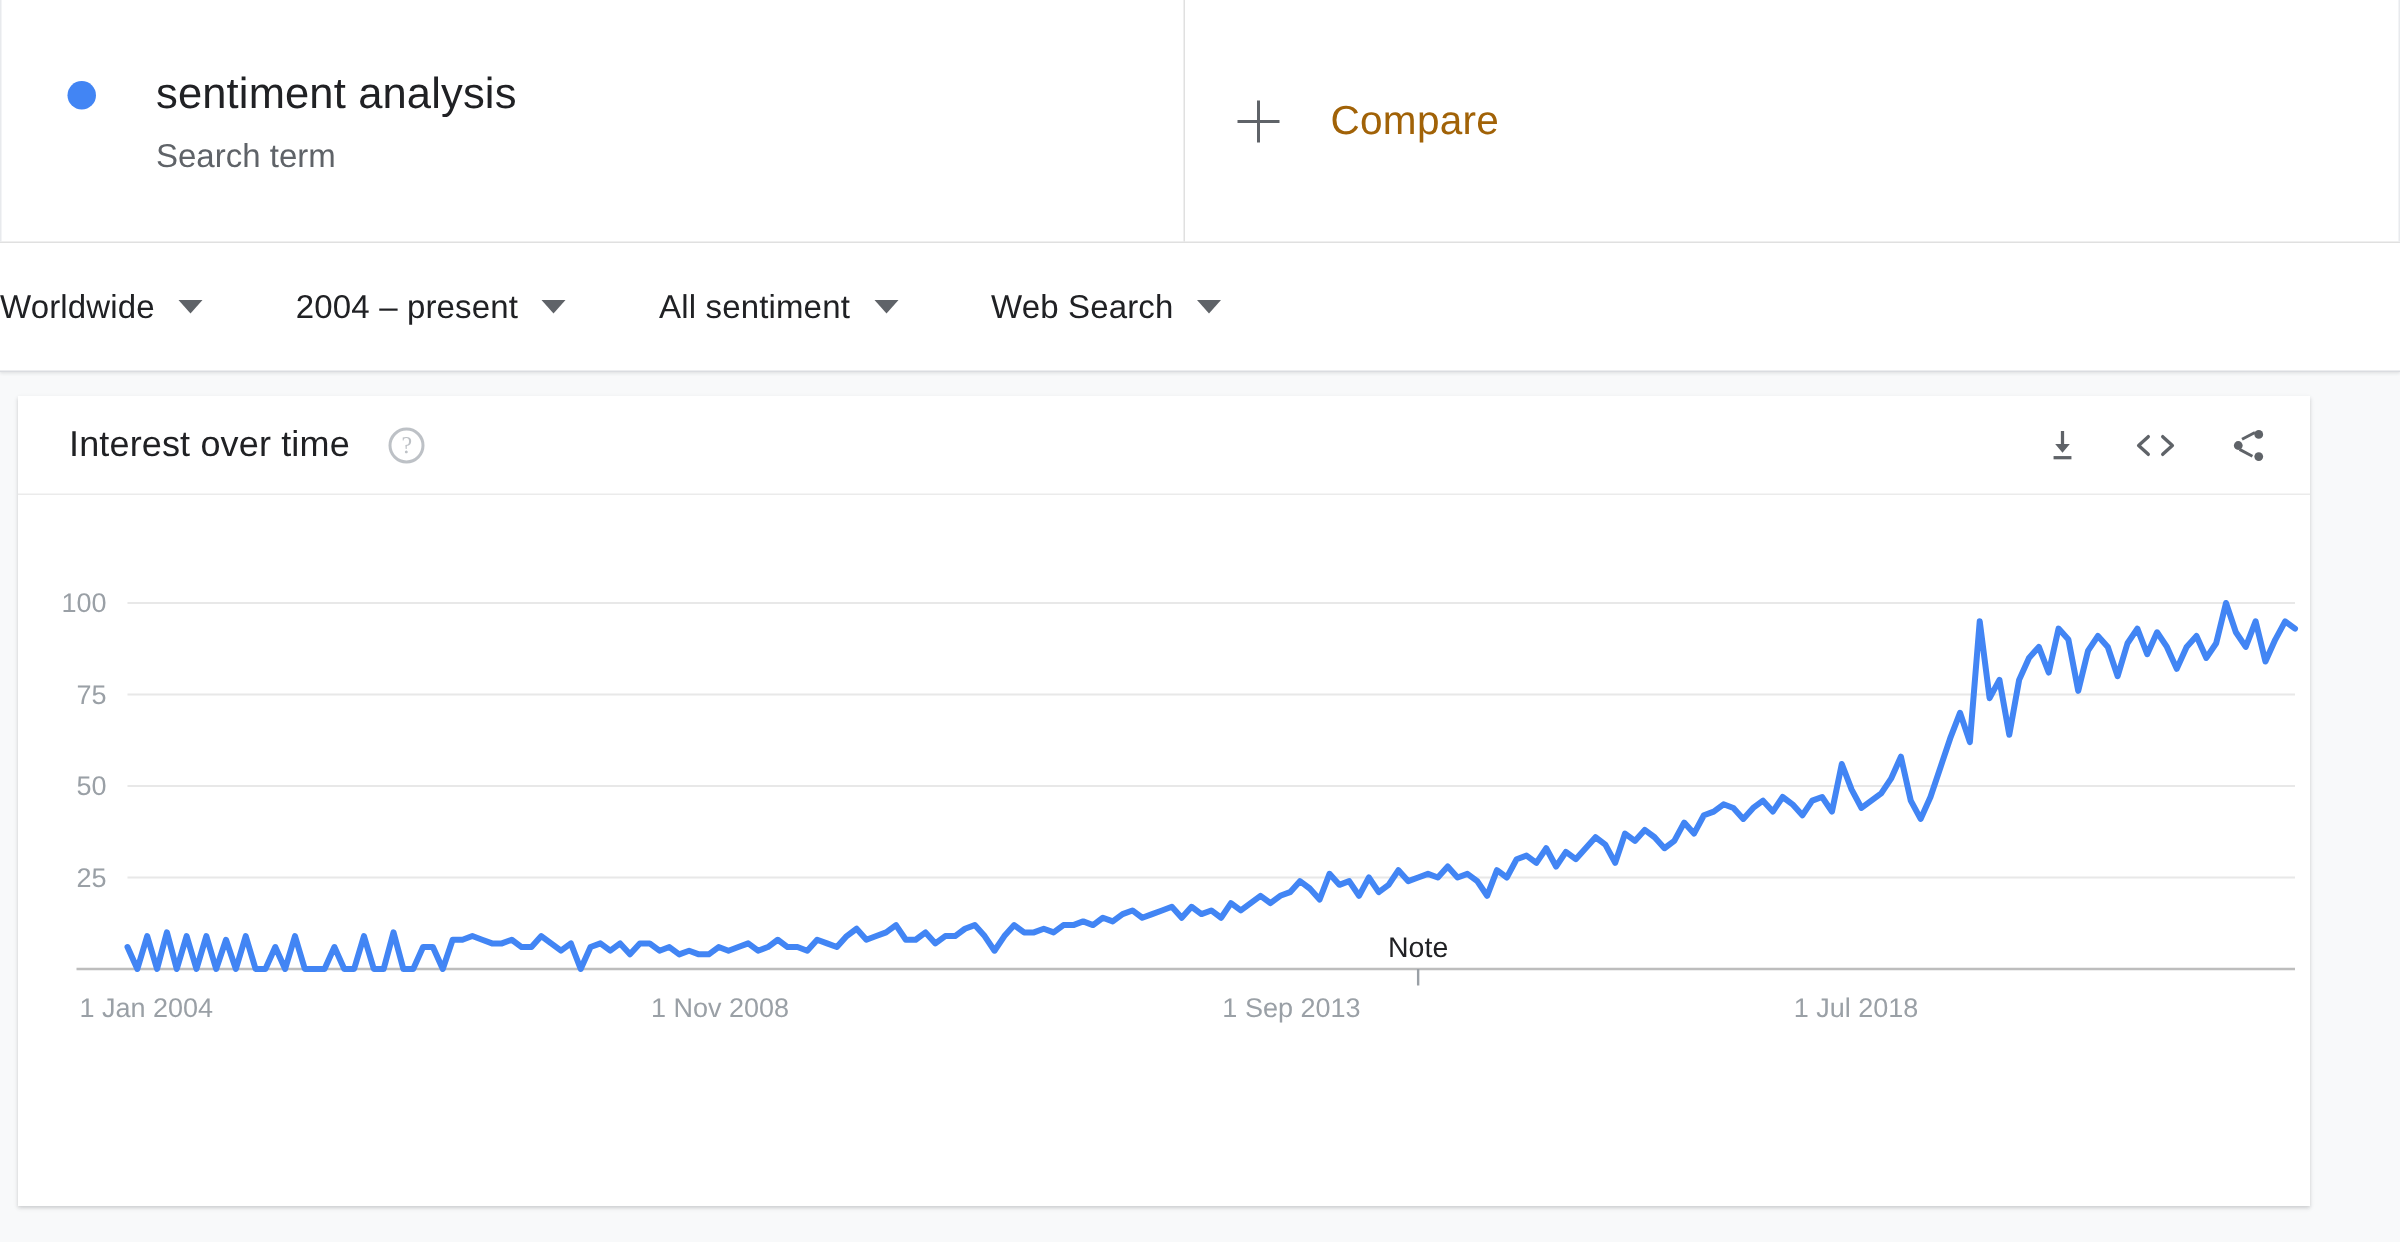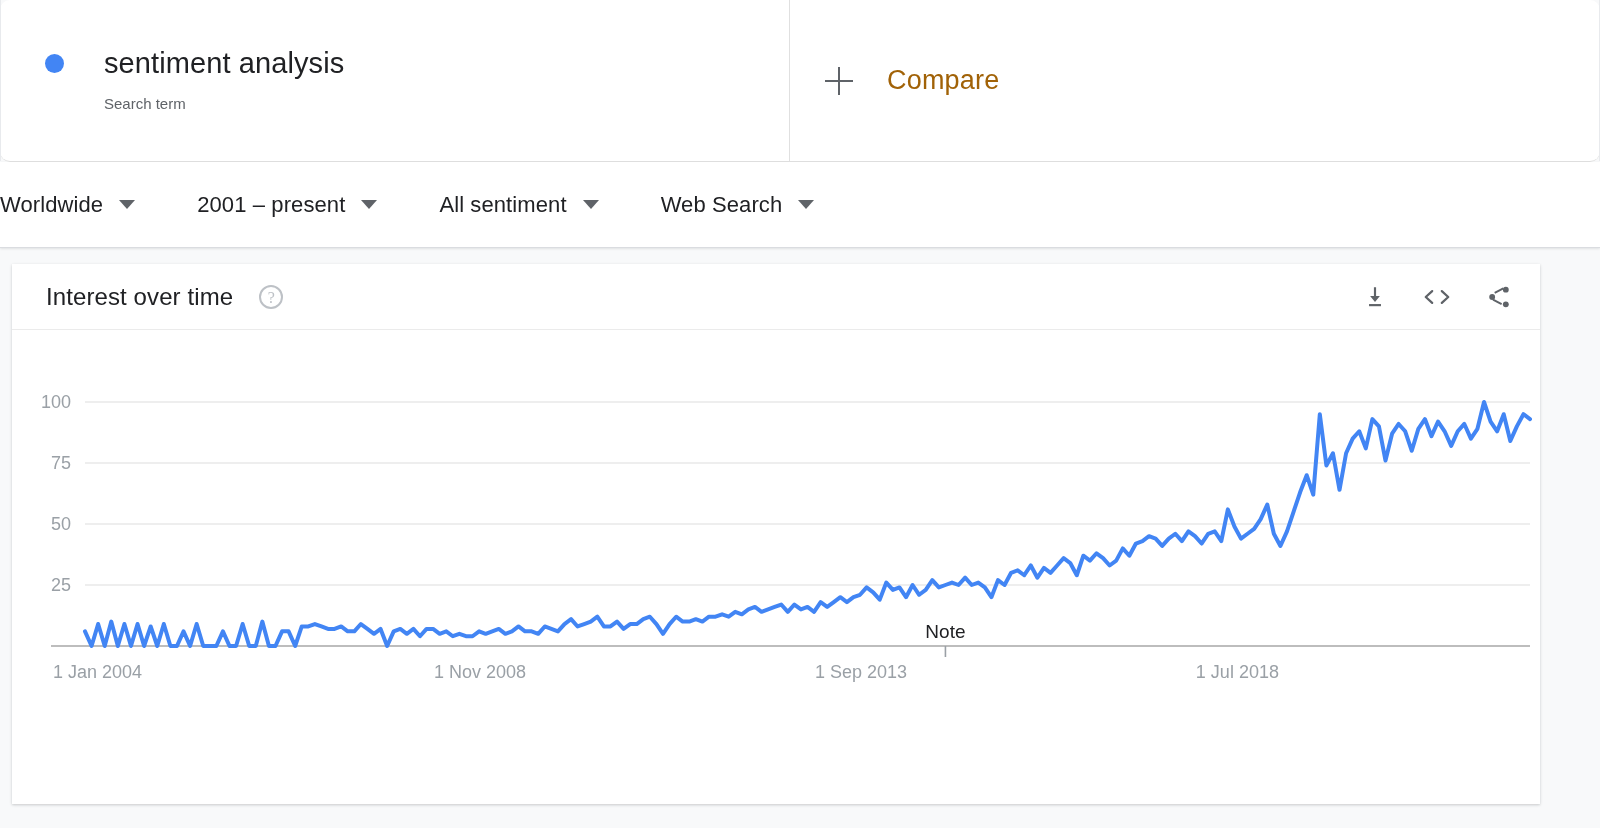--- a/index.html
+++ b/index.html
@@ -12,21 +12,20 @@
     color:#202124;
     overflow:hidden;
   }
 
   
   .terms-row {
     display:flex;
     height:162px;
     background:#fff;
     border-bottom:1px solid #e0e0e0;
-    border-radius:10px;
   }
   .term-card {
     width:790px;
     border-right:1px solid #e0e0e0;
     border-left:1px solid #e8eaed;
     display:flex;
     align-items:center;
     padding-left:44px;
     position:relative;
   }
@@ -39,21 +38,21 @@
   }
   .term-texts { margin-left:40px; }
   .term-title {
     font-size:29px;
     line-height:34px;
     color:#202124;
     font-weight:400;
     letter-spacing:.1px;
   }
   .term-sub {
-    font-size:15px;
+    font-size:22px;
     line-height:24px;
     color:#5f6368;
     margin-top:12px;
   }
   .compare-card {
     flex:1;
     display:flex;
     align-items:center;
     padding-left:35px;
     border-right:1px solid #e8eaed;
@@ -172,21 +171,21 @@
     </div>
   </div>
 </div>
 
 <div class="filter-bar">
   <div class="filter">
     <span class="filter-label">Worldwide</span>
     <span class="caret"></span>
   </div>
   <div class="filter">
-    <span class="filter-label">2001 – present</span>
+    <span class="filter-label">2004 – present</span>
     <span class="caret"></span>
   </div>
   <div class="filter">
     <span class="filter-label">All sentiment</span>
     <span class="caret"></span>
   </div>
   <div class="filter">
     <span class="filter-label">Web Search</span>
     <span class="caret"></span>
   </div>

